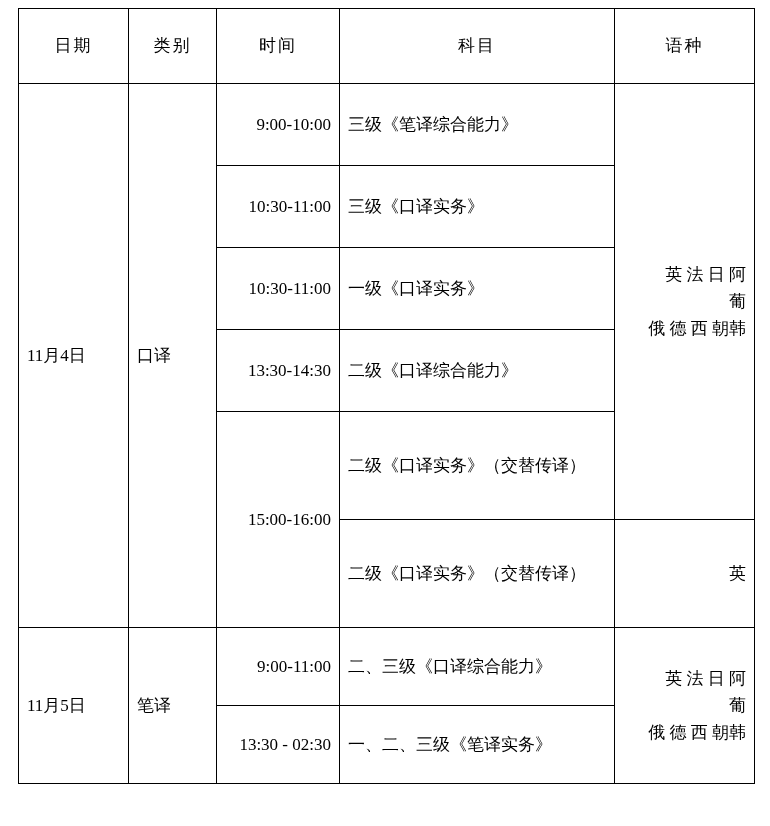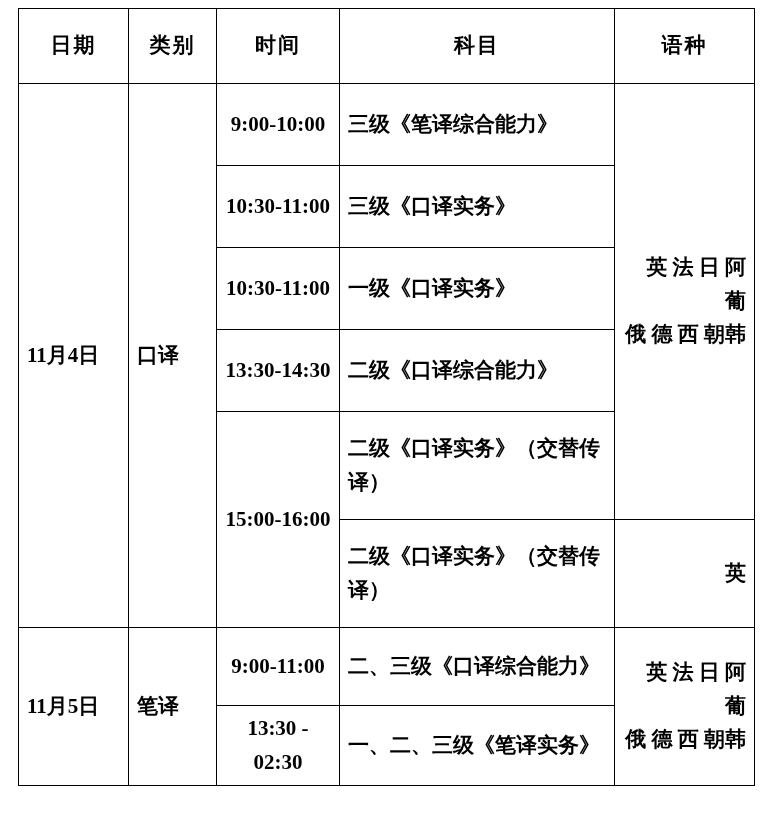--- a/index.html
+++ b/index.html
@@ -23,43 +23,43 @@
   table.schedule {
     border-collapse: collapse;
     table-layout: fixed;
     width: 736px;
     margin: 8px 0 0 18px;
   }
   table.schedule td, table.schedule th {
     border: 1px solid #000000;
     padding: 6px 8px;
     vertical-align: middle;
-    font-weight: bold;
-    font-size: 21px;
+    font-weight: normal;
+    font-size: 17px;
     line-height: 1.6;
   }
   
   col.c-date   { width: 110px; }
   col.c-cat    { width: 88px; }
   col.c-time   { width: 123px; }
   col.c-subj   { width: 275px; }
   col.c-lang   { width: 140px; }
 
   thead td {
     text-align: center;
     font-size: 21px;
     height: 62px;
     letter-spacing: 2px;
   }
   .date-cell, .cat-cell {
     text-align: left;
     font-size: 17px;
   }
   .time-cell {
-    text-align: center;
+    text-align: right;
     font-size: 16px;
   }
   .subject-cell {
     text-align: left;
     font-size: 17px;
   }
   .lang-cell {
     text-align: right;
     font-size: 17px;
     line-height: 2.1;

